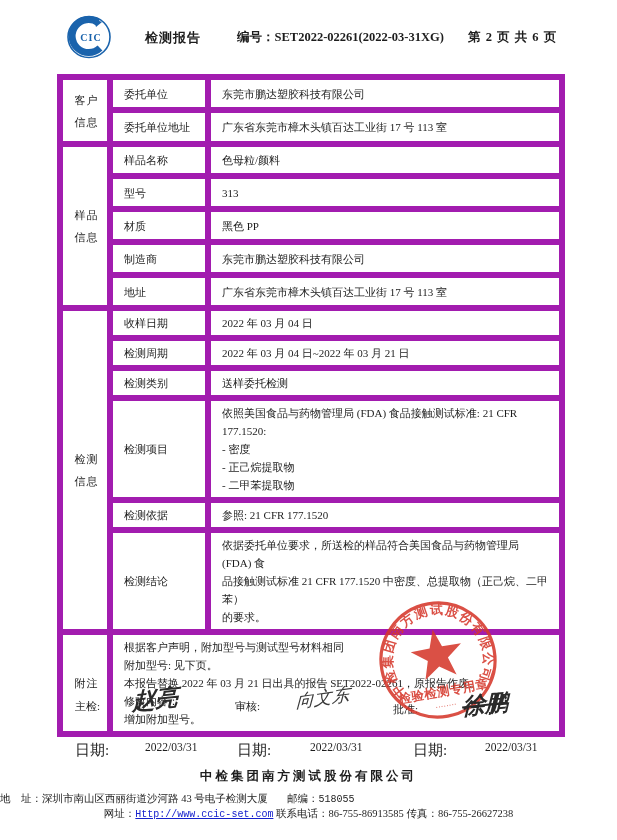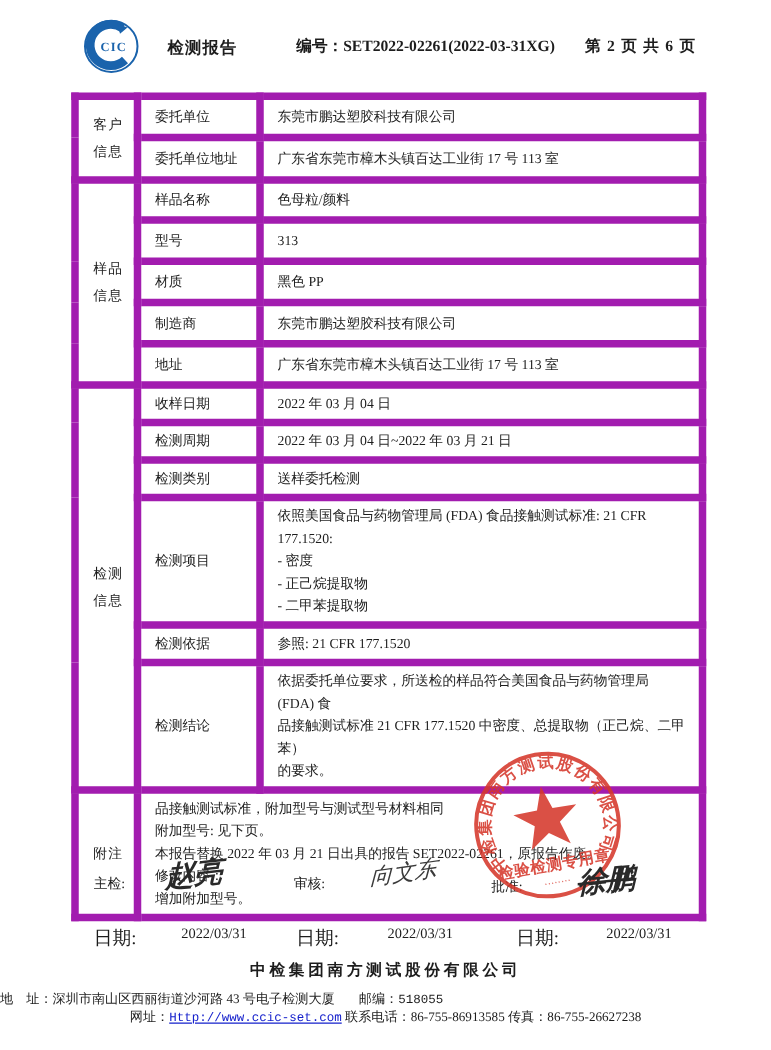--- a/index.html
+++ b/index.html
@@ -5,21 +5,21 @@
   * { margin:0; padding:0; box-sizing:border-box; }
   html,body { background:#e8e8e8; }
   .page {
     position:relative; width:617px; height:840px; margin:0 auto;
     background:#ffffff; overflow:hidden;
     font-family:"Liberation Serif","DejaVu Serif",serif;
     color:#1d1d1d;
   }
   
   .hdr-logo { position:absolute; left:60px; top:14px; width:58px; height:46px; }
-  .hdr-title { position:absolute; left:134px; top:29px; font-size:13px; font-weight:bold; letter-spacing:1px;text-align:right; }
+  .hdr-title { position:absolute; left:145px; top:29px; font-size:13px; font-weight:bold; letter-spacing:1px;text-align:right; }
   .hdr-no { position:absolute; left:237px; top:29px; font-size:12.5px; font-weight:bold;text-align:center; }
   .hdr-page { position:absolute; left:468px; top:29px; font-size:12.5px; font-weight:bold; letter-spacing:1px; }
   
   table.report {
     position:absolute; left:57px; top:74px; width:502px;
     border-collapse:collapse; table-layout:fixed;
     font-size:11px; line-height:18px;
   }
   table.report td {
     border:6px solid #a21caf; vertical-align:middle;
@@ -148,21 +148,21 @@
         <div class="pline">品接触测试标准 21 CFR 177.1520 中密度、总提取物（正己烷、二甲苯）</div>
         <div class="pline">的要求。</div>
       </td>
     </tr>
 
     <tr>
       <td class="sec">
         <div>附注</div>
       </td>
       <td colspan="2">
-        <div class="pline">品接触测试标准，附加型号与测试型号材料相同</div>
+        <div class="pline">根据客户声明，附加型号与测试型号材料相同</div>
         <div class="pline">附加型号: 见下页。</div>
         <div class="pline">本报告替换 2022 年 03 月 21 日出具的报告 SET2022-02261，原报告作废。</div>
         <div class="pline">修改内容：</div>
         <div class="pline">增加附加型号。</div>
       </td>
     </tr>
   </tbody>
     </table>
 
   <svg class="stamp" viewBox="0 0 128 128">

